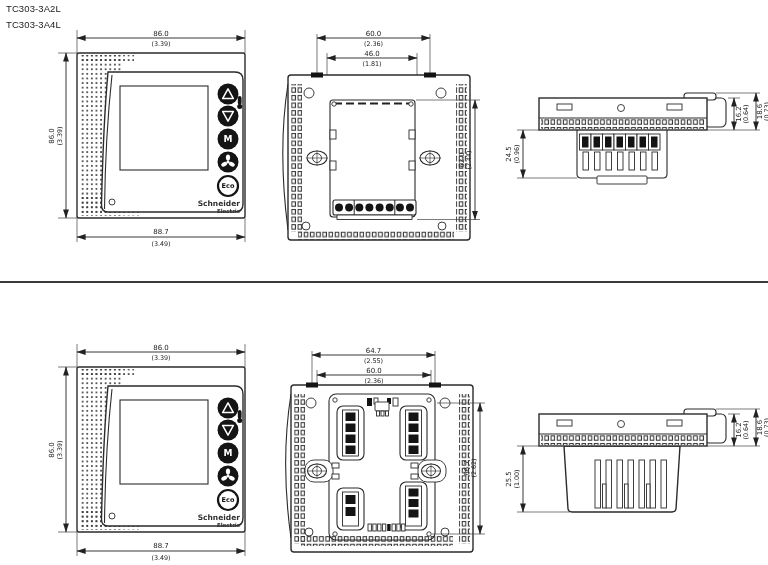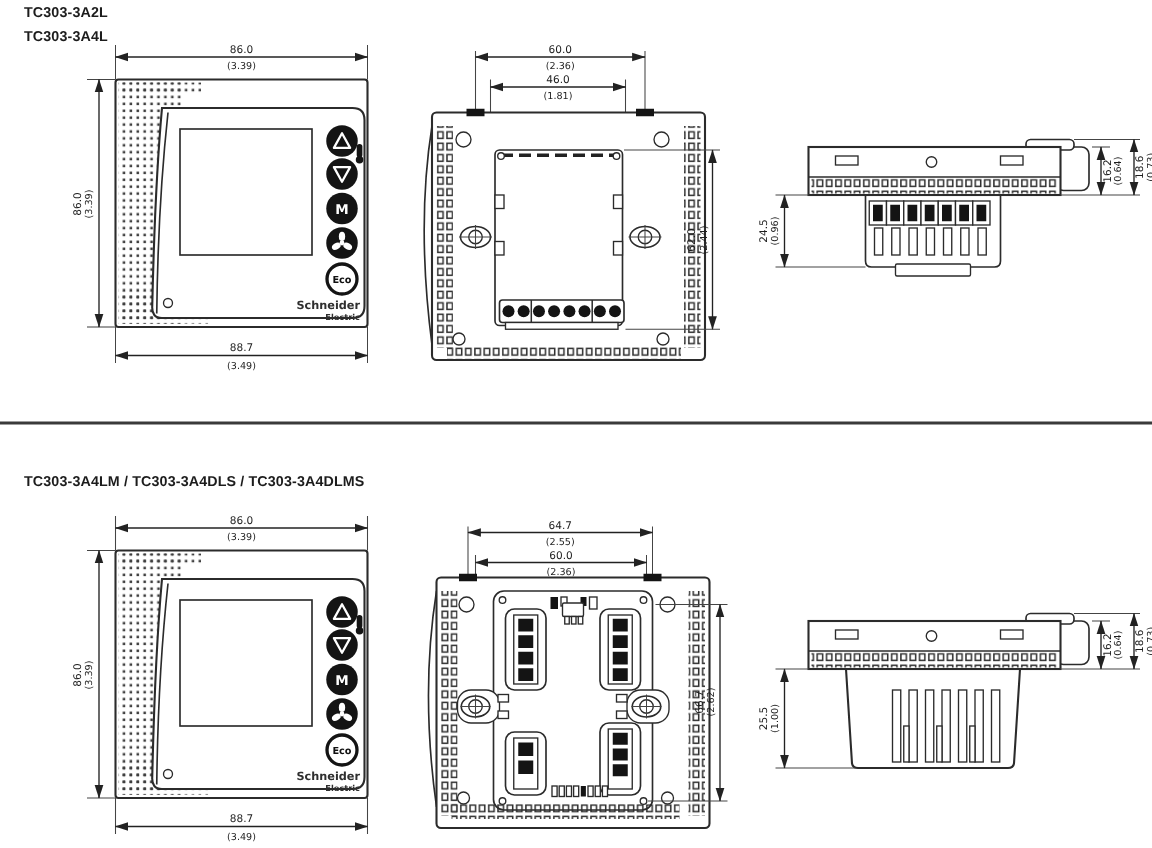--- a/index.html
+++ b/index.html
@@ -1,18 +1,18 @@
 <!DOCTYPE html>
 <html><head>
 <meta charset="utf-8">
 <style>
   html,body{margin:0;padding:0;background:#fff}
   #stage{position:relative;width:768px;height:565px;background:#fff;overflow:hidden;
          font-family:"Liberation Sans",sans-serif}
-  .title{position:absolute;left:16px;font-size:9.5px;font-weight:700;color:#1c1c1c;
+  .title{position:absolute;left:6px;font-size:9.5px;font-weight:400;color:#1c1c1c;
          letter-spacing:.1px;white-space:nowrap}
   .divider{position:absolute;left:0;top:281px;width:768px;height:2px;background:#3a3a3a}
   .dwg{position:absolute}
   svg text{font-family:"DejaVu Sans",sans-serif}
   .dt{font-size:7px;fill:#1d1d1d;text-anchor:middle}
   .dts{font-size:6.4px;fill:#1d1d1d;text-anchor:middle}
   .brand{font-size:7.5px;font-weight:bold;fill:#2f2f2f;text-anchor:end}
   .brand2{font-size:5.5px;font-weight:bold;fill:#2f2f2f;text-anchor:end}
   .btxt{font-size:9px;font-weight:bold;fill:#fff;text-anchor:middle}
   .etxt{font-size:6.5px;font-weight:bold;fill:#111;text-anchor:middle}
@@ -211,21 +211,20 @@
     <line class="dim" x1="240" y1="10" x2="240" y2="42" marker-start="url(#arr)" marker-end="url(#arr)"></line>
     <text class="dt" transform="rotate(-90 246.5 26)" x="246.5" y="26">16.2</text>
     <text class="dts" transform="rotate(-90 253.5 26)" x="253.5" y="26">(0.64)</text>
     <line class="dim" x1="262" y1="5" x2="262" y2="42" marker-start="url(#arr)" marker-end="url(#arr)"></line>
     <text class="dt" transform="rotate(-90 268 23.5)" x="268" y="23.5">18.6</text>
     <text class="dts" transform="rotate(-90 275 23.5)" x="275" y="23.5">(0.73)</text>
   </svg>
 
   <div class="divider"></div>
 
-  <div class="title" style="top:316px">TC303-3A4LM / TC303-3A4DLS / TC303-3A4DLMS</div>
 
   <svg class="dwg" style="left:44px;top:340px" width="212" height="225">
     <line class="ext" x1="33" y1="27" x2="33" y2="4"></line>
       <line class="ext" x1="201" y1="27" x2="201" y2="4"></line>
     <line class="dim" x1="33" y1="12" x2="201" y2="12" marker-start="url(#arr)" marker-end="url(#arr)"></line>
     <text class="dt" x="117" y="9.5">86.0</text>
     <text class="dts" x="117" y="20">(3.39)</text>
     <line class="ext" x1="33" y1="27" x2="14" y2="27"></line>
       <line class="ext" x1="33" y1="192" x2="14" y2="192"></line>
     <line class="dim" x1="22" y1="27" x2="22" y2="192" marker-start="url(#arr)" marker-end="url(#arr)"></line>

